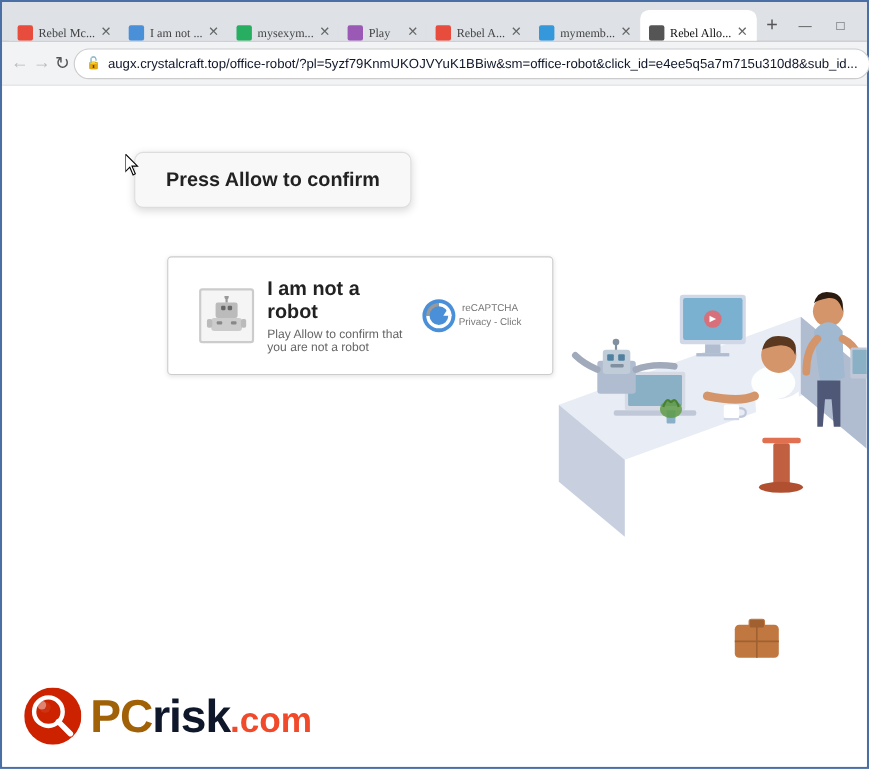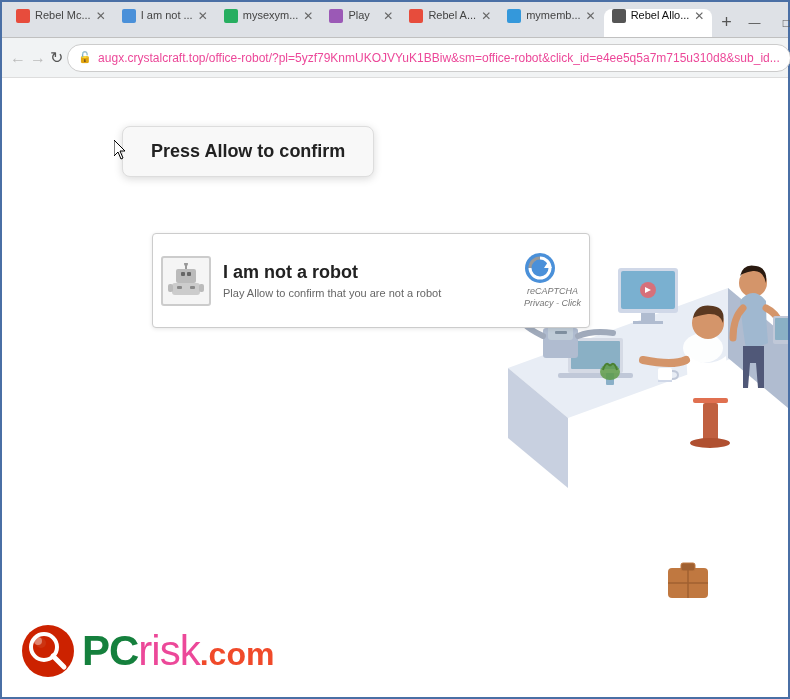--- a/index.html
+++ b/index.html
@@ -17,34 +17,35 @@
       width: 790px;
       height: 699px;
       border: 2px solid #4a6fa5;
       display: flex;
       flex-direction: column;
       background: #fff;
     }
 
     .tab {
       display: flex;
-      align-items: flex-start;
+      align-items: flex-end;
       background: #dee1e6;
       height: 28px;
       padding: 0 8px;
       border-radius: 8px 8px 0 0;
       font-size: 11px;
       color: #444;
       gap: 5px;
       cursor: pointer;
       min-width: 80px;
       max-width: 120px;
       white-space: nowrap;
       overflow: hidden;
       text-overflow: ellipsis;
+      font-family: Liberation Serif, serif;
     }
 
     .tab.active {
       background: #fff;
       color: #111;
     }
 
     .tab-favicon {
       width: 14px;
       height: 14px;
@@ -109,21 +110,21 @@
       align-items: center;
       padding: 0 10px;
       font-size: 12px;
       color: #333;
       gap: 6px;
     }
 
     .address-bar .url-text {
       flex: 1;
       font-size: 12px;
-      color: #ec4899;
+      color: #0f172a;
       overflow: hidden;
       white-space: nowrap;
       text-overflow: ellipsis;
     }
 
     .address-bar .lock-icon {
       color: #666;
       font-size: 11px;
     }
 
@@ -131,21 +132,21 @@
     .page-content {
       flex: 1;
       background: #fff;
       position: relative;
       overflow: hidden;
     }
 
     
     .press-allow-container {
       position: absolute;
-      top: 48px;
+      top: 60px;
       left: 120px;
       z-index: 10;
     }
 
     .press-allow-btn {
       background: #f8f8f8;
       border: 1px solid #ddd;
       border-radius: 8px;
       padding: 14px 28px;
       font-size: 18px;
@@ -154,25 +155,25 @@
       cursor: pointer;
       box-shadow: 0 2px 8px rgba(0,0,0,0.15);
       white-space: nowrap;
     }
 
     
     .captcha-card {
       position: absolute;
       top: 155px;
       left: 150px;
-      width: 438px;
+      width: 351px;
       background: #fff;
       border: 1px solid #ccc;
       border-radius: 4px;
-      padding: 18px 8px;
+      padding: 18px 28px;
       display: flex;
       align-items: center;
       gap: 12px;
       box-shadow: 0 1px 4px rgba(0,0,0,0.1);
       z-index: 10;
     }
 
     .captcha-checkbox-area {
       width: 50px;
       height: 50px;
@@ -196,25 +197,24 @@
       margin-bottom: 4px;
     }
 
     .captcha-subtitle {
       font-size: 11px;
       color: #666;
     }
 
     .captcha-brand {
       display: flex;
-      flex-direction: column;
-      align-items: flex-start;
+      flex-direction: row;
+      align-items: center;
       gap: 2px;
       flex-shrink: 0;
-      font-style: italic;
     }
 
     .recaptcha-text {
       font-size: 9px;
       color: #777;
       text-align: center;
       line-height: 1.3;
     }
 
     
@@ -482,18 +482,18 @@
 
       <svg width="52" height="52" viewBox="0 0 52 52">
         <circle cx="26" cy="26" r="26" fill="#cc2200"></circle>
         <circle cx="22" cy="22" r="13" fill="none" stroke="white" stroke-width="4"></circle>
         <circle cx="19" cy="18" r="5" fill="#cc3311"></circle>
         <line x1="31" y1="31" x2="42" y2="42" stroke="white" stroke-width="5" stroke-linecap="round"></line>
         <circle cx="16" cy="16" r="4" fill="white" opacity="0.4"></circle>
       </svg>
 
       <div>
-        <span style="font-size:42px; font-weight:900; color:#15803d; font-family:Arial Black, Arial, sans-serif; letter-spacing:-1px;">PC</span><span style="font-size:42px; font-weight:400; color:#ec4899; font-family:Arial Black, Arial, sans-serif; letter-spacing:-1px;">risk</span><span style="font-size:32px; font-weight:900; color:#f04a2a; font-family:Arial Black, Arial, sans-serif;margin-top:16px;">.com</span>
+        <span style="font-size:42px; font-weight:900; color:#a16207; font-family:Arial Black, Arial, sans-serif; letter-spacing:-1px;">PC</span><span style="font-size:42px; font-weight:700; color:#0f172a; font-family:Arial Black, Arial, sans-serif; letter-spacing:-1px;">risk</span><span style="font-size:32px; font-weight:900; color:#f04a2a; font-family:Arial Black, Arial, sans-serif;margin-top:16px;">.com</span>
       </div>
     </div>
 
   </div>
 </div>
 
 </body></html>

